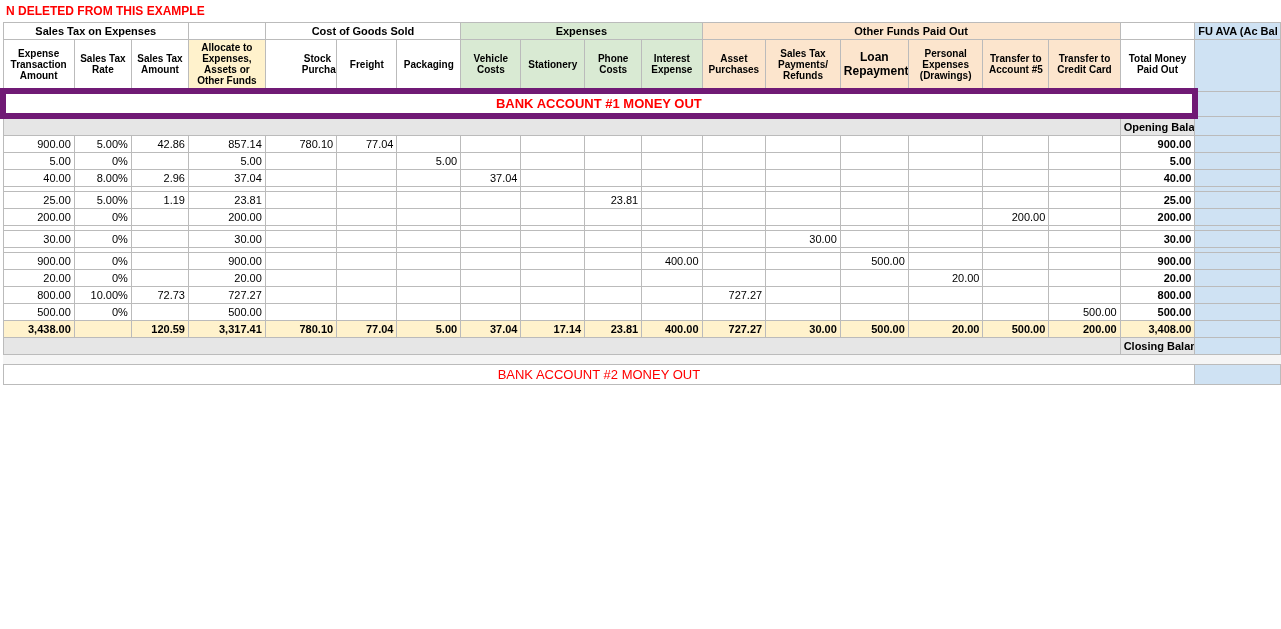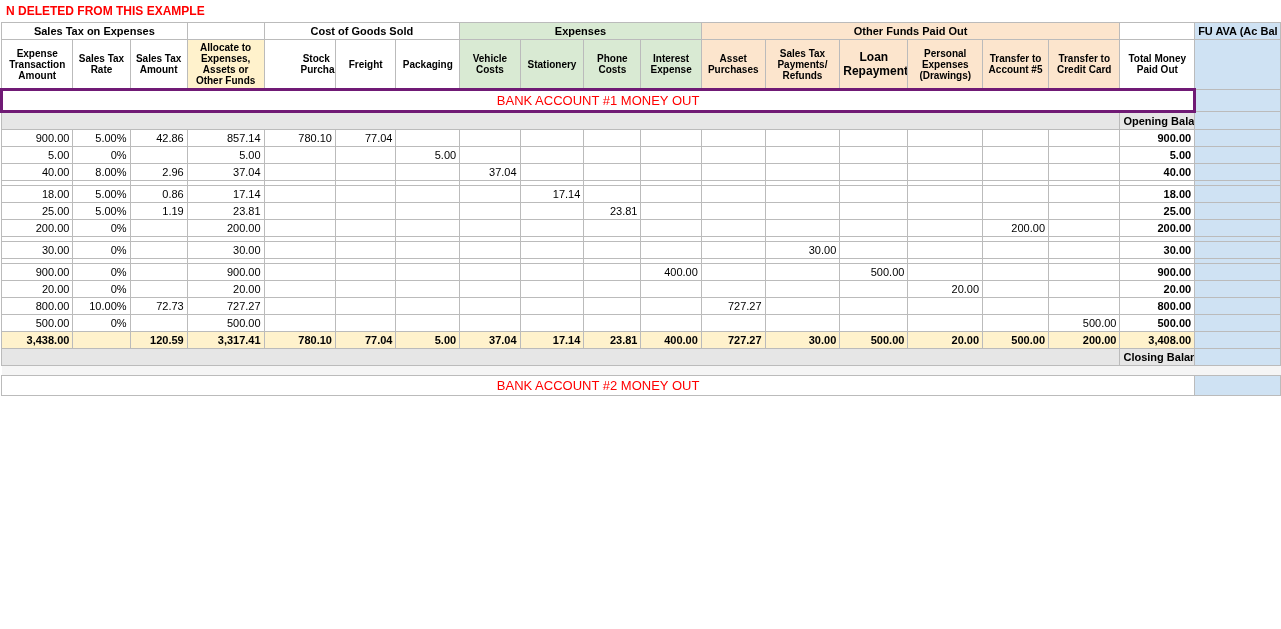--- a/index.html
+++ b/index.html
@@ -145,21 +145,21 @@
         <th class="hdr-sub-peach" style="white-space:normal;font-size:10px;">Personal Expenses (Drawings)</th>
         <th class="hdr-sub-peach" style="white-space:normal;font-size:10px;">Transfer to Account #5</th>
         <th class="hdr-sub-peach" style="white-space:normal;font-size:10px;">Transfer to Credit Card</th>
         <th class="hdr-sub-white" style="white-space:normal;font-size:10px;font-weight:bold;">Total Money Paid Out</th>
         <th class="hdr-sub-white" style="background:#cfe2f3;font-size:10px;"></th>
       </tr>
     </thead>
     <tbody>
 
       <tr>
-        <td colspan="18" style="background:#fff;color:red;font-weight:normal;font-size:13px;text-align:center;border:3px solid #701a75;">BANK ACCOUNT #1 MONEY OUT</td>
+        <td colspan="18" style="background:#fff;color:red;font-weight:bold;font-size:13px;text-align:center;border:6px solid #701a75;">BANK ACCOUNT #1 MONEY OUT</td>
         <td style="background:#cfe2f3;border:1px solid #bbb;"></td>
       </tr>
 
       <tr class="opening-balance-row">
         <td colspan="17" style="background:#e6e6e6;border:1px solid #bbb;"></td>
         <td style="background:#e6e6e6;font-weight:bold;font-size:11px;text-align:right;border:1px solid #bbb;">Opening Balance</td>
         <td style="background:#cfe2f3;border:1px solid #bbb;text-align:right;font-weight:bold;"></td>
       </tr>
 
       <tr class="data-row">
@@ -238,41 +238,20 @@
           <td></td>
           <td></td>
           <td></td>
           <td></td>
           <td></td>
           <td></td>
           <td></td>
           <td></td>
           <td></td>
           <td></td>
-        <td style="background:#cfe2f3;"></td>
-      </tr>
-      <tr class="data-row">
-        <td class="right">18.00</td>
-        <td class="right">5.00%</td>
-        <td class="right">0.86</td>
-        <td class="right">17.14</td>
-        <td></td>
-          <td></td>
-          <td></td>
-          <td></td>
-        <td class="right">17.14</td>
-        <td></td>
-          <td></td>
-          <td></td>
-          <td></td>
-          <td></td>
-          <td></td>
-          <td></td>
-          <td></td>
-        <td class="right bold">18.00</td>
         <td style="background:#cfe2f3;"></td>
       </tr>
       <tr class="data-row">
         <td class="right">25.00</td>
         <td class="right">5.00%</td>
         <td class="right">1.19</td>
         <td class="right">23.81</td>
         <td></td>
           <td></td>
           <td></td>

